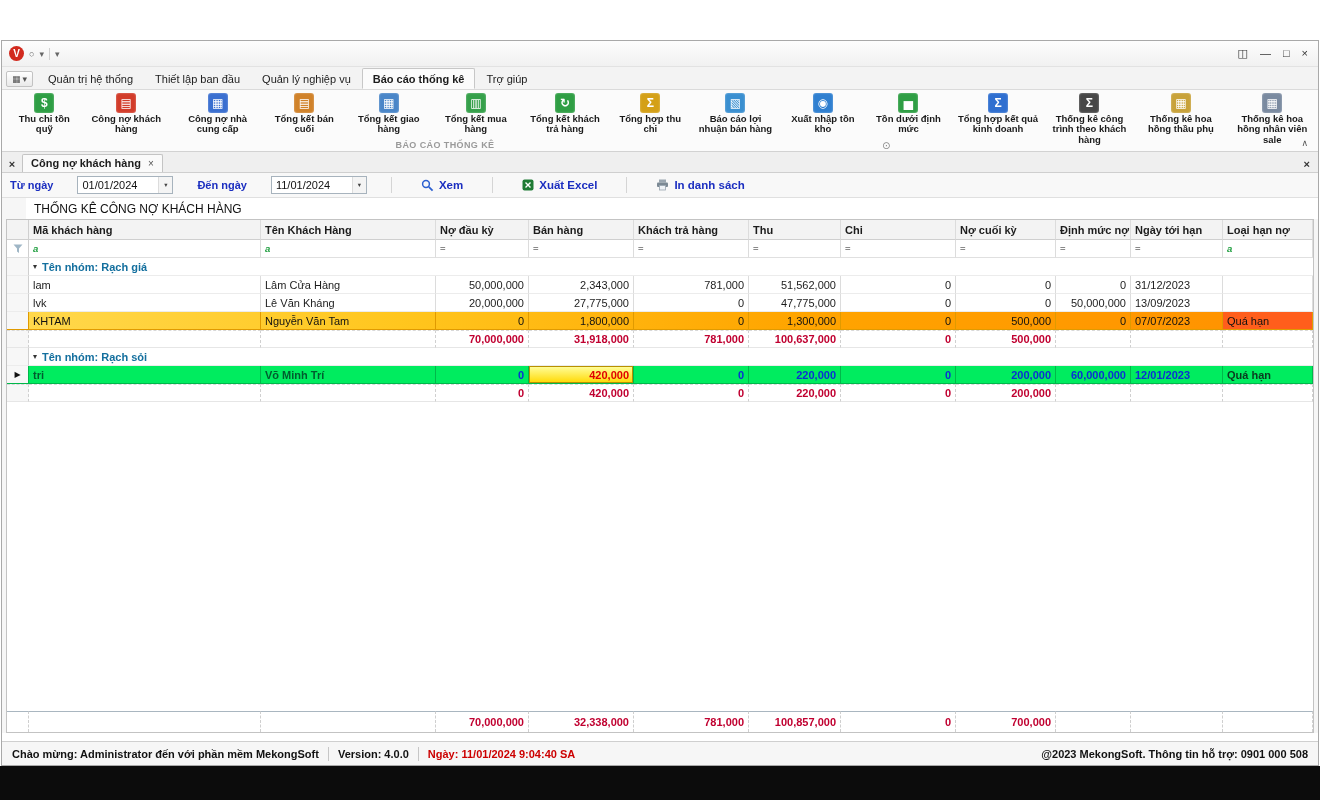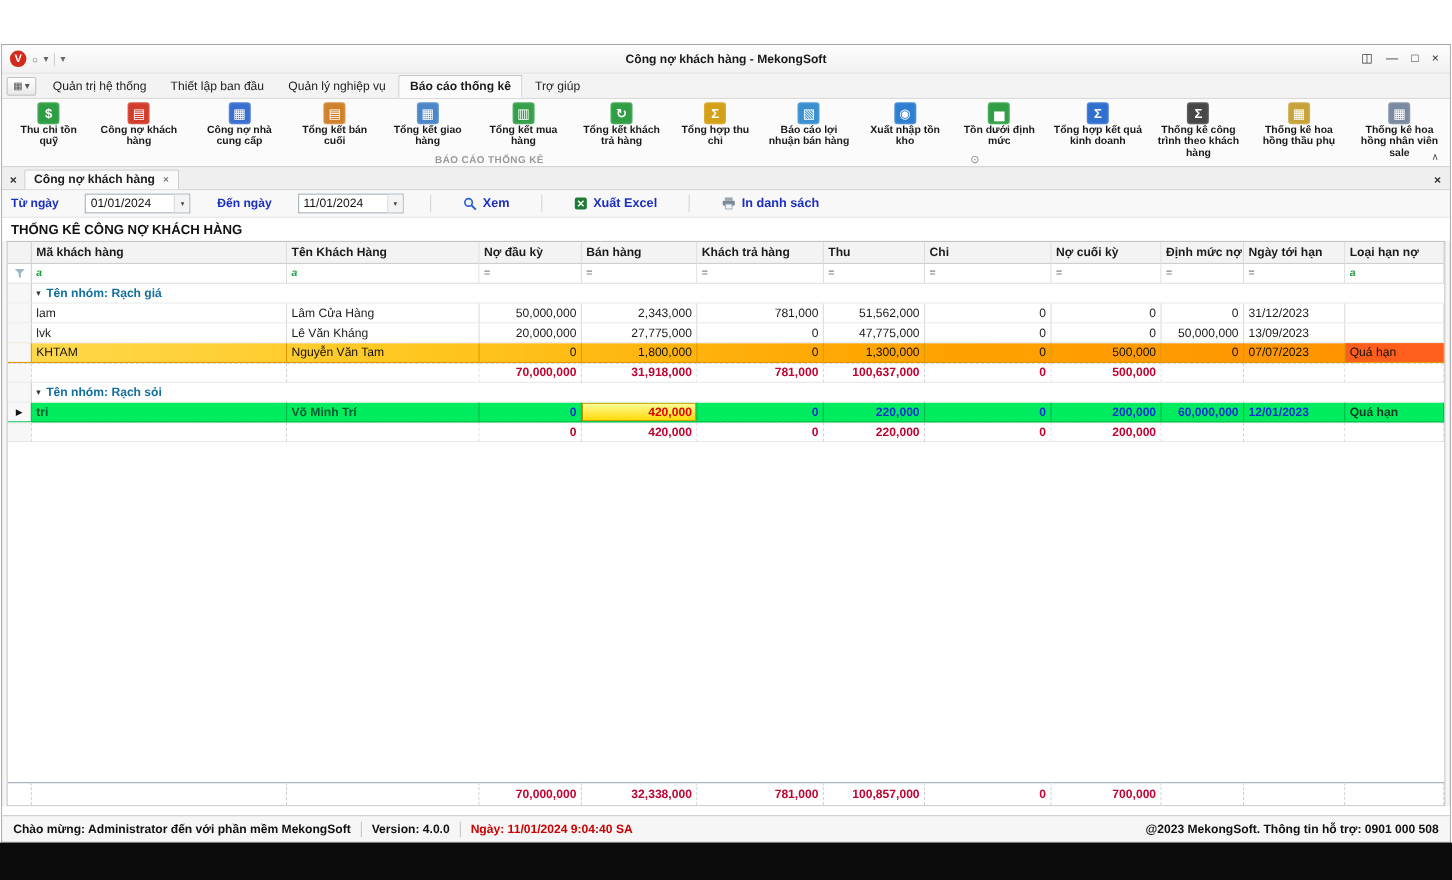--- a/index.html
+++ b/index.html
@@ -44,21 +44,21 @@
 
   
   .filterbar{height:25px;background:#f8f8f8;border-bottom:1px solid #e0e0e0;display:flex;align-items:center;gap:24px;padding-left:8px;font-size:11px;flex:0 0 auto;}
   .flabel{color:#1b2ec0;font-weight:bold;}
   .dateinput{width:96px;height:18px;border:1px solid #a7b3bd;background:#fff;display:flex;align-items:center;font-size:11px;color:#111;padding-left:4px;}
   .dateinput .caret{margin-left:auto;width:14px;height:16px;display:flex;align-items:center;justify-content:center;font-size:6.5px;color:#444;border-left:1px solid #dcdcdc;background:#f4f4f4;}
   .fbtn{display:flex;align-items:center;gap:5px;color:#1b2ec0;font-weight:bold;font-size:11.5px;padding:2px 5px;border-radius:2px;}
   .fsep{width:1px;height:16px;background:#d5d5d5;}
 
   
-  .rpt-title{height:21px;background:#fff;font-size:12px;font-weight:bold;color:#111;padding:4px 0 0 8px;flex:0 0 auto;}
+  .rpt-title{height:21px;background:#fff;font-size:12px;font-weight:normal;color:#111;padding:4px 0 0 8px;flex:0 0 auto;margin-left:24px;}
   .grouppanel{height:27px;background:#fff;margin:0 4px;border:1px solid #c9c9c9;display:flex;align-items:center;padding-left:4px;flex:0 0 auto;}
   .gp-btn{display:flex;align-items:center;gap:8px;border:1px solid #a8a8a8;background:linear-gradient(#fefefe,#ececec);font-size:11px;font-weight:bold;color:#1d1d1d;padding:2px 9px;height:20px;border-radius:2px;}
   .gp-btn .up{font-size:7px;color:#333;}
 
   
   .grid{flex:1;margin:0 4px;border:1px solid #c3c3c3;background:#fff;display:flex;flex-direction:column;overflow:hidden;}
   .grow{display:grid;flex:0 0 auto;background:transparent;}
   .gcell{border-right:1px solid #dcdcdc;border-bottom:1px solid #ececec;font-size:11px;color:#1c1c1c;padding:0 4px;white-space:nowrap;overflow:hidden;display:flex;align-items:center;height:18px;}
   .gcell.num{justify-content:flex-end;}
   .gcell.ind{background:#f7f7f7;border-right:1px solid #cfcfcf;justify-content:center;padding:0;font-size:8px;color:#222;}
@@ -97,21 +97,20 @@
   <div class="window">
 
     <div class="titlebar">
       <div class="tb-left">
         <span class="logo">V</span>
         <span class="tb-glyph">○</span>
         <span class="tb-glyph">▾</span>
         <span class="tb-sep"></span>
         <span class="tb-glyph">▾</span>
       </div>
-      <div class="tb-title">Công nợ khách hàng - MekongSoft</div>
       <div class="tb-right">
           <span class="wc-btn">◫</span>
           <span class="wc-btn">—</span>
           <span class="wc-btn">□</span>
           <span class="wc-btn">×</span>
         </div>
     </div>
 
     <div class="ribbon-tabs">
       <span class="appbtn">

